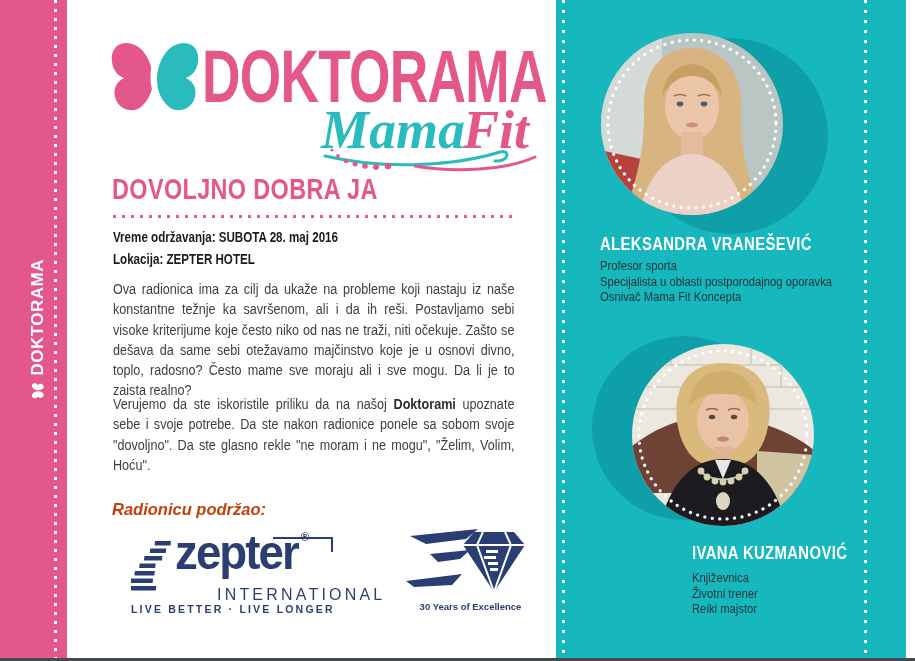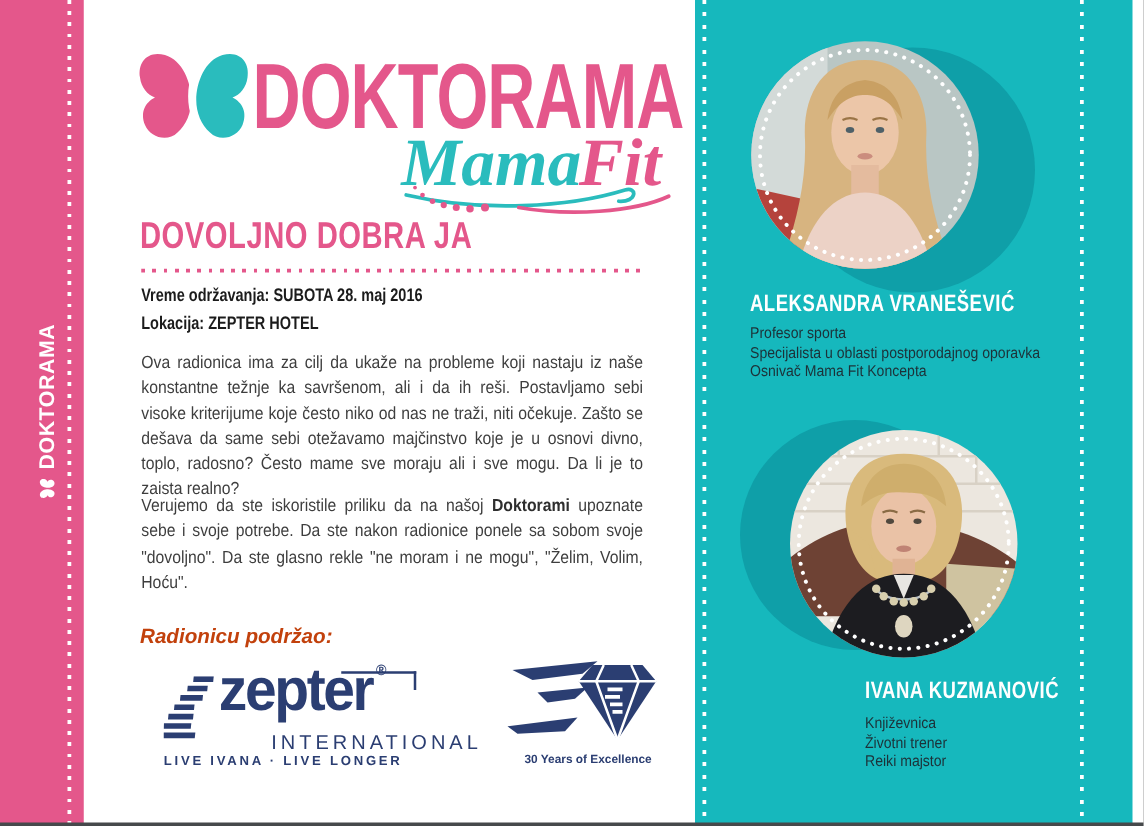--- a/index.html
+++ b/index.html
@@ -137,21 +137,21 @@
         <rect x="15" y="15" width="18" height="4.5"></rect>
         <rect x="11" y="22.5" width="16" height="4.5"></rect>
         <rect x="7" y="30" width="20" height="4.5"></rect>
         <rect x="4" y="37.5" width="22" height="4.5"></rect>
         <rect x="4" y="45" width="26" height="4.5"></rect>
       </g>
     </svg>
     <div class="zepter-bracket"></div>
     <div class="zepter-word"><span>zepter</span><span class="zepter-reg">®</span></div>
     <div class="zepter-int">INTERNATIONAL</div>
-    <div class="zepter-tag">LIVE IVANA · LIVE LONGER</div>
+    <div class="zepter-tag">LIVE BETTER · LIVE LONGER</div>
   </div>
 
   <div class="excellence">
     <svg width="145" height="70" viewBox="0 0 145 70">
       <g fill="var(--navy)">
         <path d="M12,10 L80,3 L68,13 L28,18 Z"></path>
         <path d="M32,28 L72,24 L62,33 L40,36 Z"></path>
         <path d="M8,55 L64,48 L54,59 L16,61 Z"></path>
         <path d="M76,6 L116,6 L127,19 L96,66 L65,19 Z"></path>
       </g>

